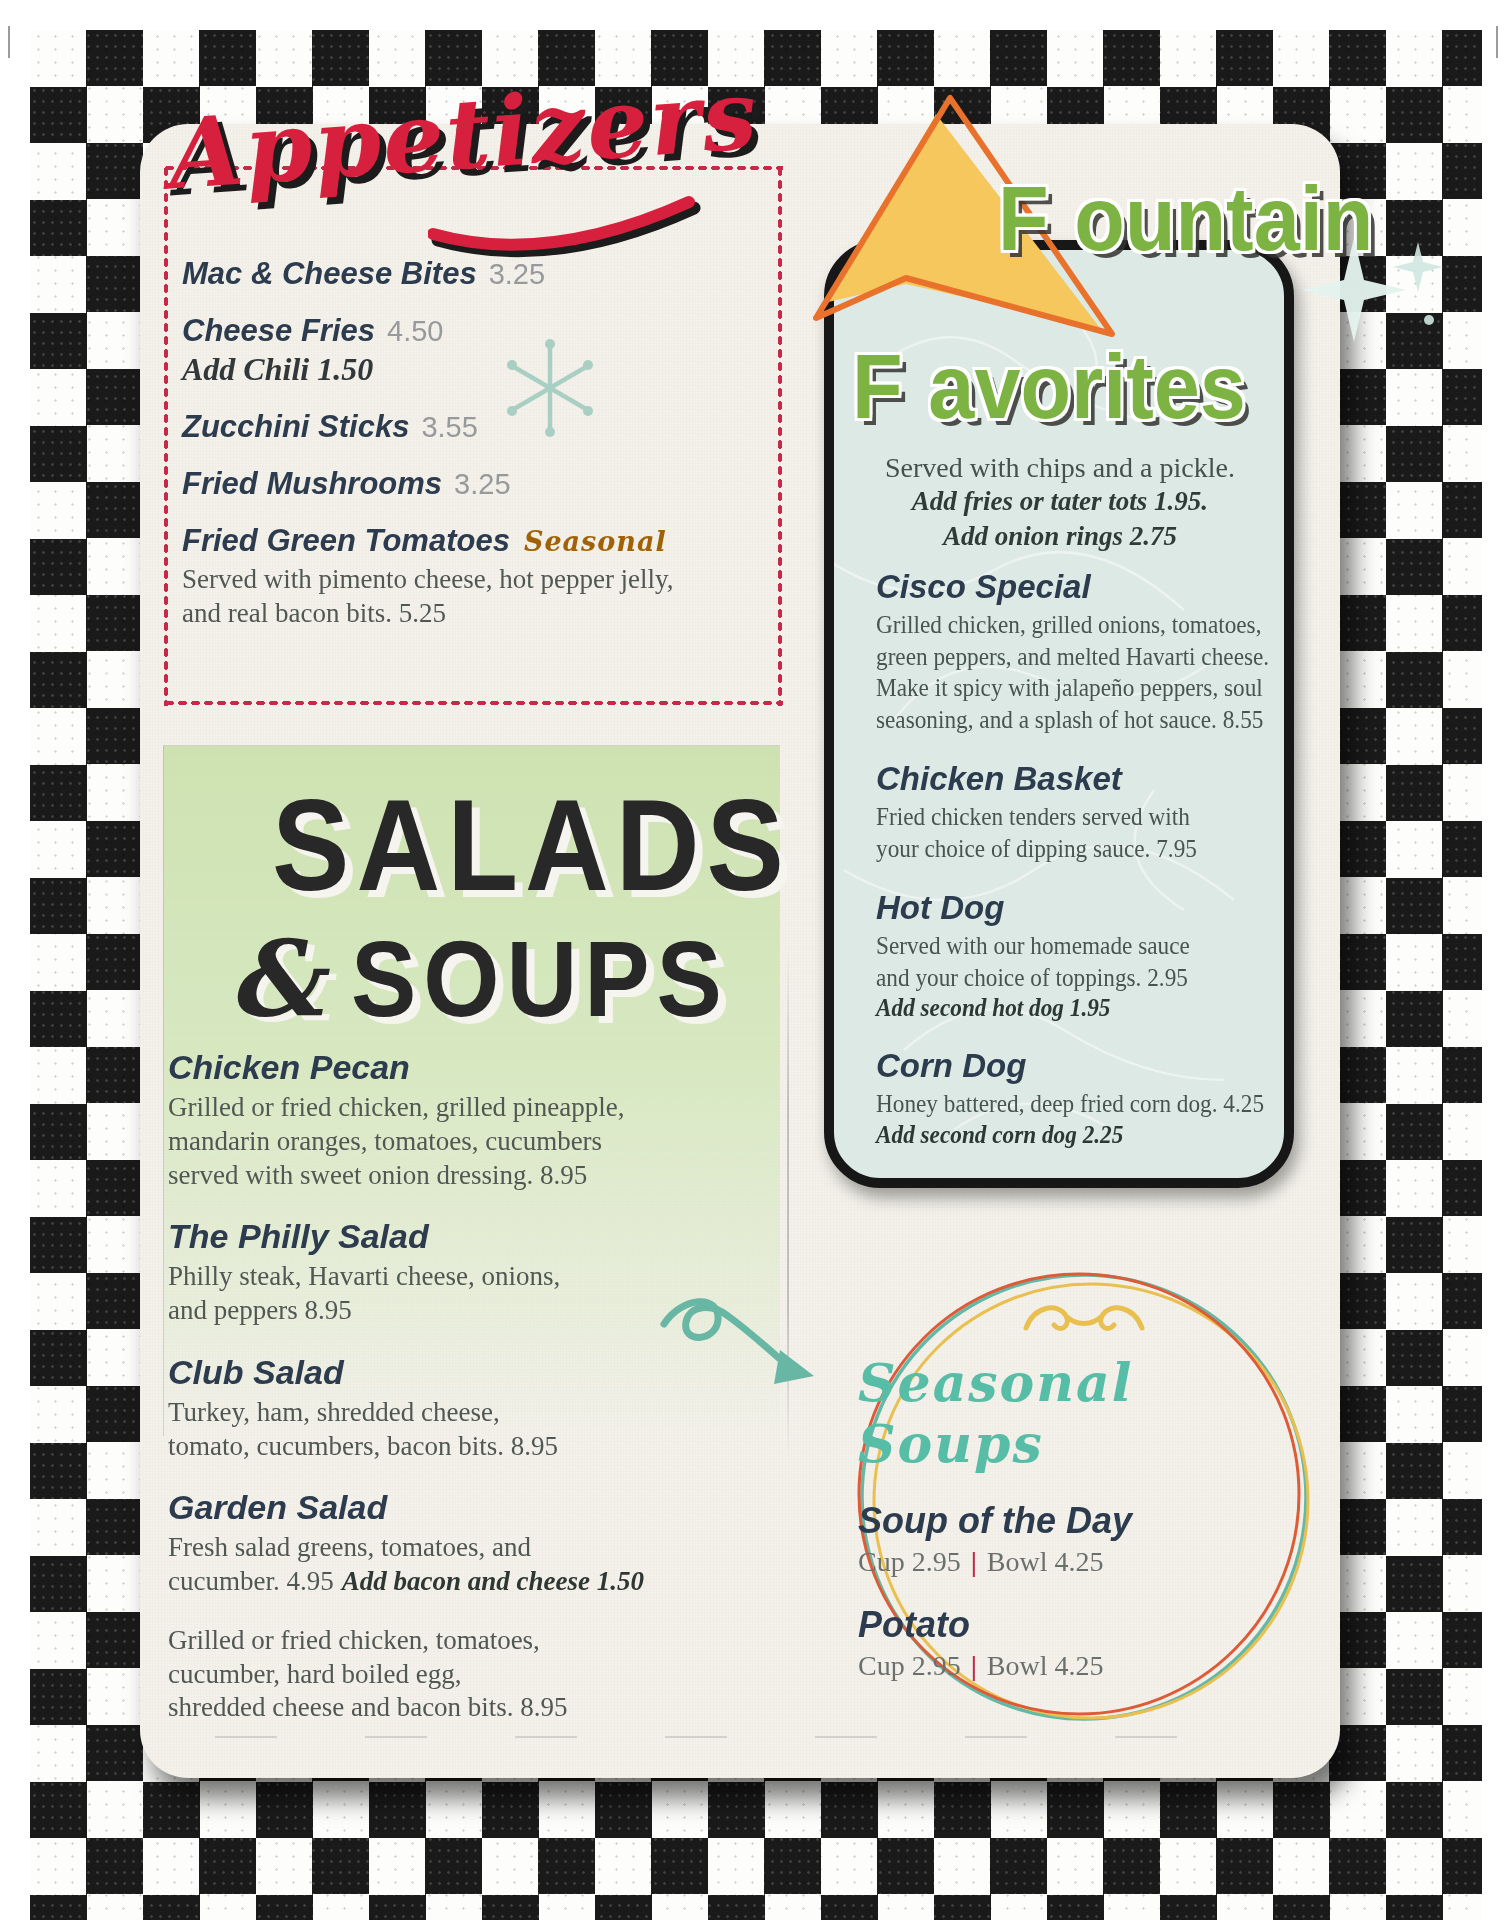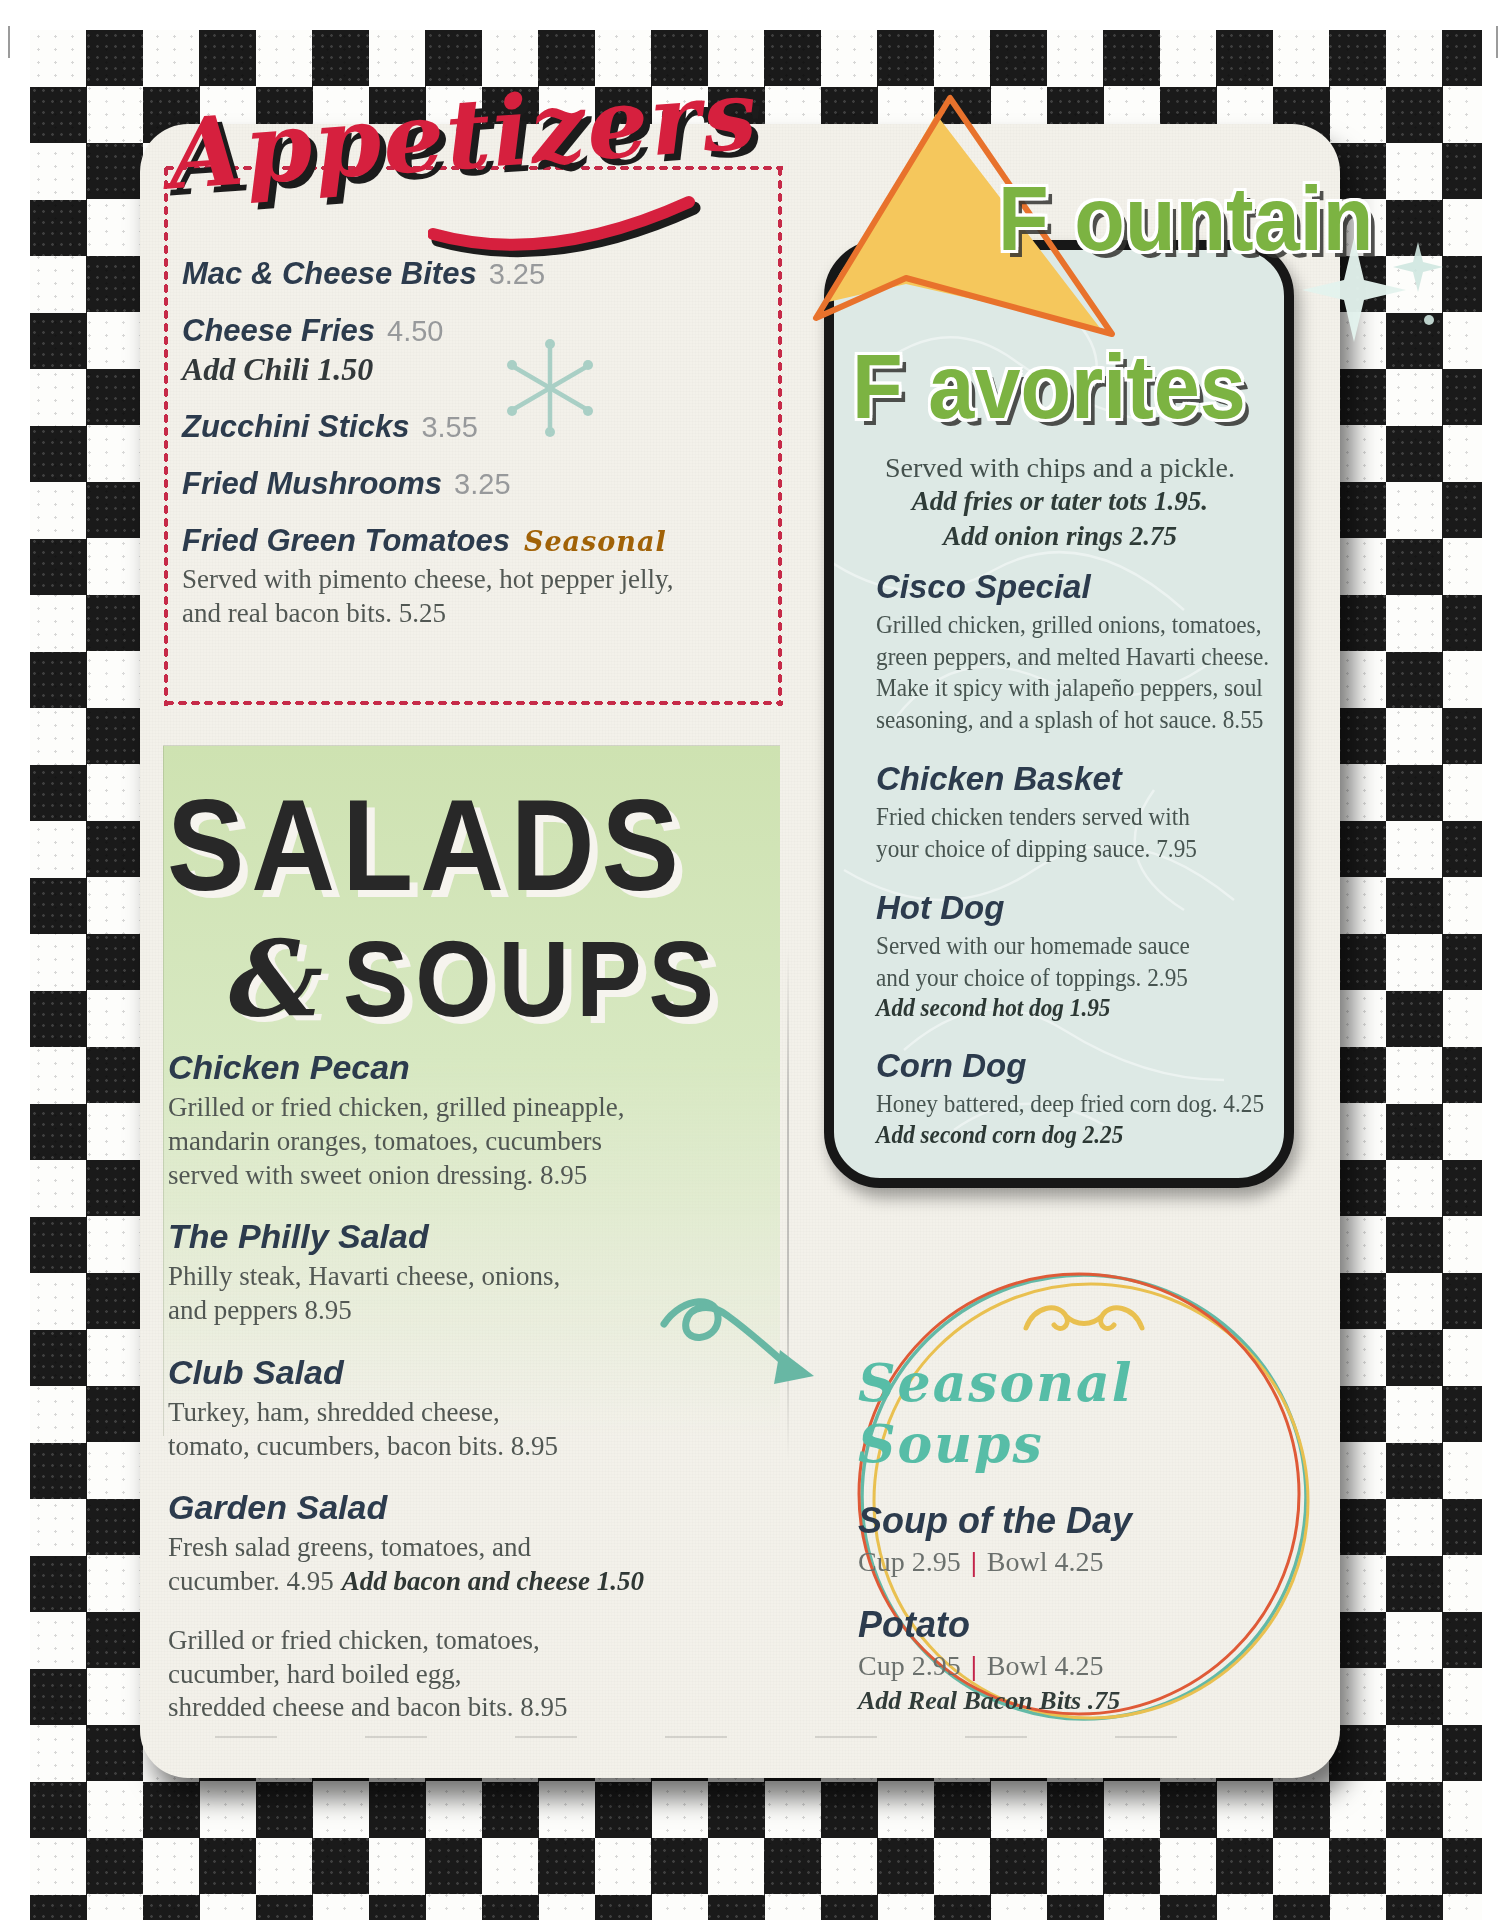--- a/index.html
+++ b/index.html
@@ -47,21 +47,21 @@
            color:#515753;white-space:pre-line;margin-top:4px;}
   .tag-seasonal{font-family:"DejaVu Serif",serif;font-style:italic;font-weight:bold;
            font-size:27px;color:#a16207;margin-left:14px;letter-spacing:1px;}
 
   .starburst{position:absolute;left:500px;top:338px;z-index:1;}
 
   
   .salads-panel{position:absolute;left:163px;top:745px;width:616px;height:690px;z-index:1;
     background:linear-gradient(180deg,#cee2b1 0%,#d7e8c1 45%,rgba(243,241,234,0) 100%);
     border-left:1px solid rgba(120,130,105,.25);border-top:1px solid rgba(120,130,105,.25);}
-  .salads-title{position:absolute;left:167px;top:778px;width:616px;text-align:left;z-index:2;}
+  .salads-title{position:absolute;left:175px;top:778px;width:616px;text-align:right;z-index:2;}
   .salads-l1{display:inline-block;font-weight:bold;font-size:116px;letter-spacing:7px;
     color:#282828;transform:scaleY(1.12);text-shadow:8px 6px 0 #f6f4ee;}
   .salads-l2{margin-top:6px;display:flex;align-items:center;justify-content:center;gap:20px;}
   .salads-amp{font-family:"DejaVu Serif",serif;font-style:italic;font-weight:bold;
     font-size:104px;color:#282828;text-shadow:7px 5px 0 #f6f4ee;}
   .salads-soups{display:inline-block;font-weight:bold;font-size:98px;letter-spacing:7px;
     color:#282828;transform:scaleY(1.1);text-shadow:8px 6px 0 #f6f4ee;}
 
   .salad-list{position:absolute;left:168px;top:1048px;width:600px;z-index:3;}
   .sl .mi-name{font-size:34px;}
@@ -311,17 +311,16 @@
     <div class="soup-title">Seasonal Soups</div>
 
     <div>
       <div class="soup-name">Soup of the Day</div>
       <div class="cup-line"><span>Cup 2.95</span><span class="cup-sep">|</span><span>Bowl 4.25</span></div>
     </div>
 
     <div>
       <div class="soup-name">Potato</div>
       <div class="cup-line"><span>Cup 2.95</span><span class="cup-sep">|</span><span>Bowl 4.25</span></div>
-      <div class="soup-note">Add Real Bacon Bits .75</div>
     </div>
   </div>
 
 </div>
 
 </body></html>

